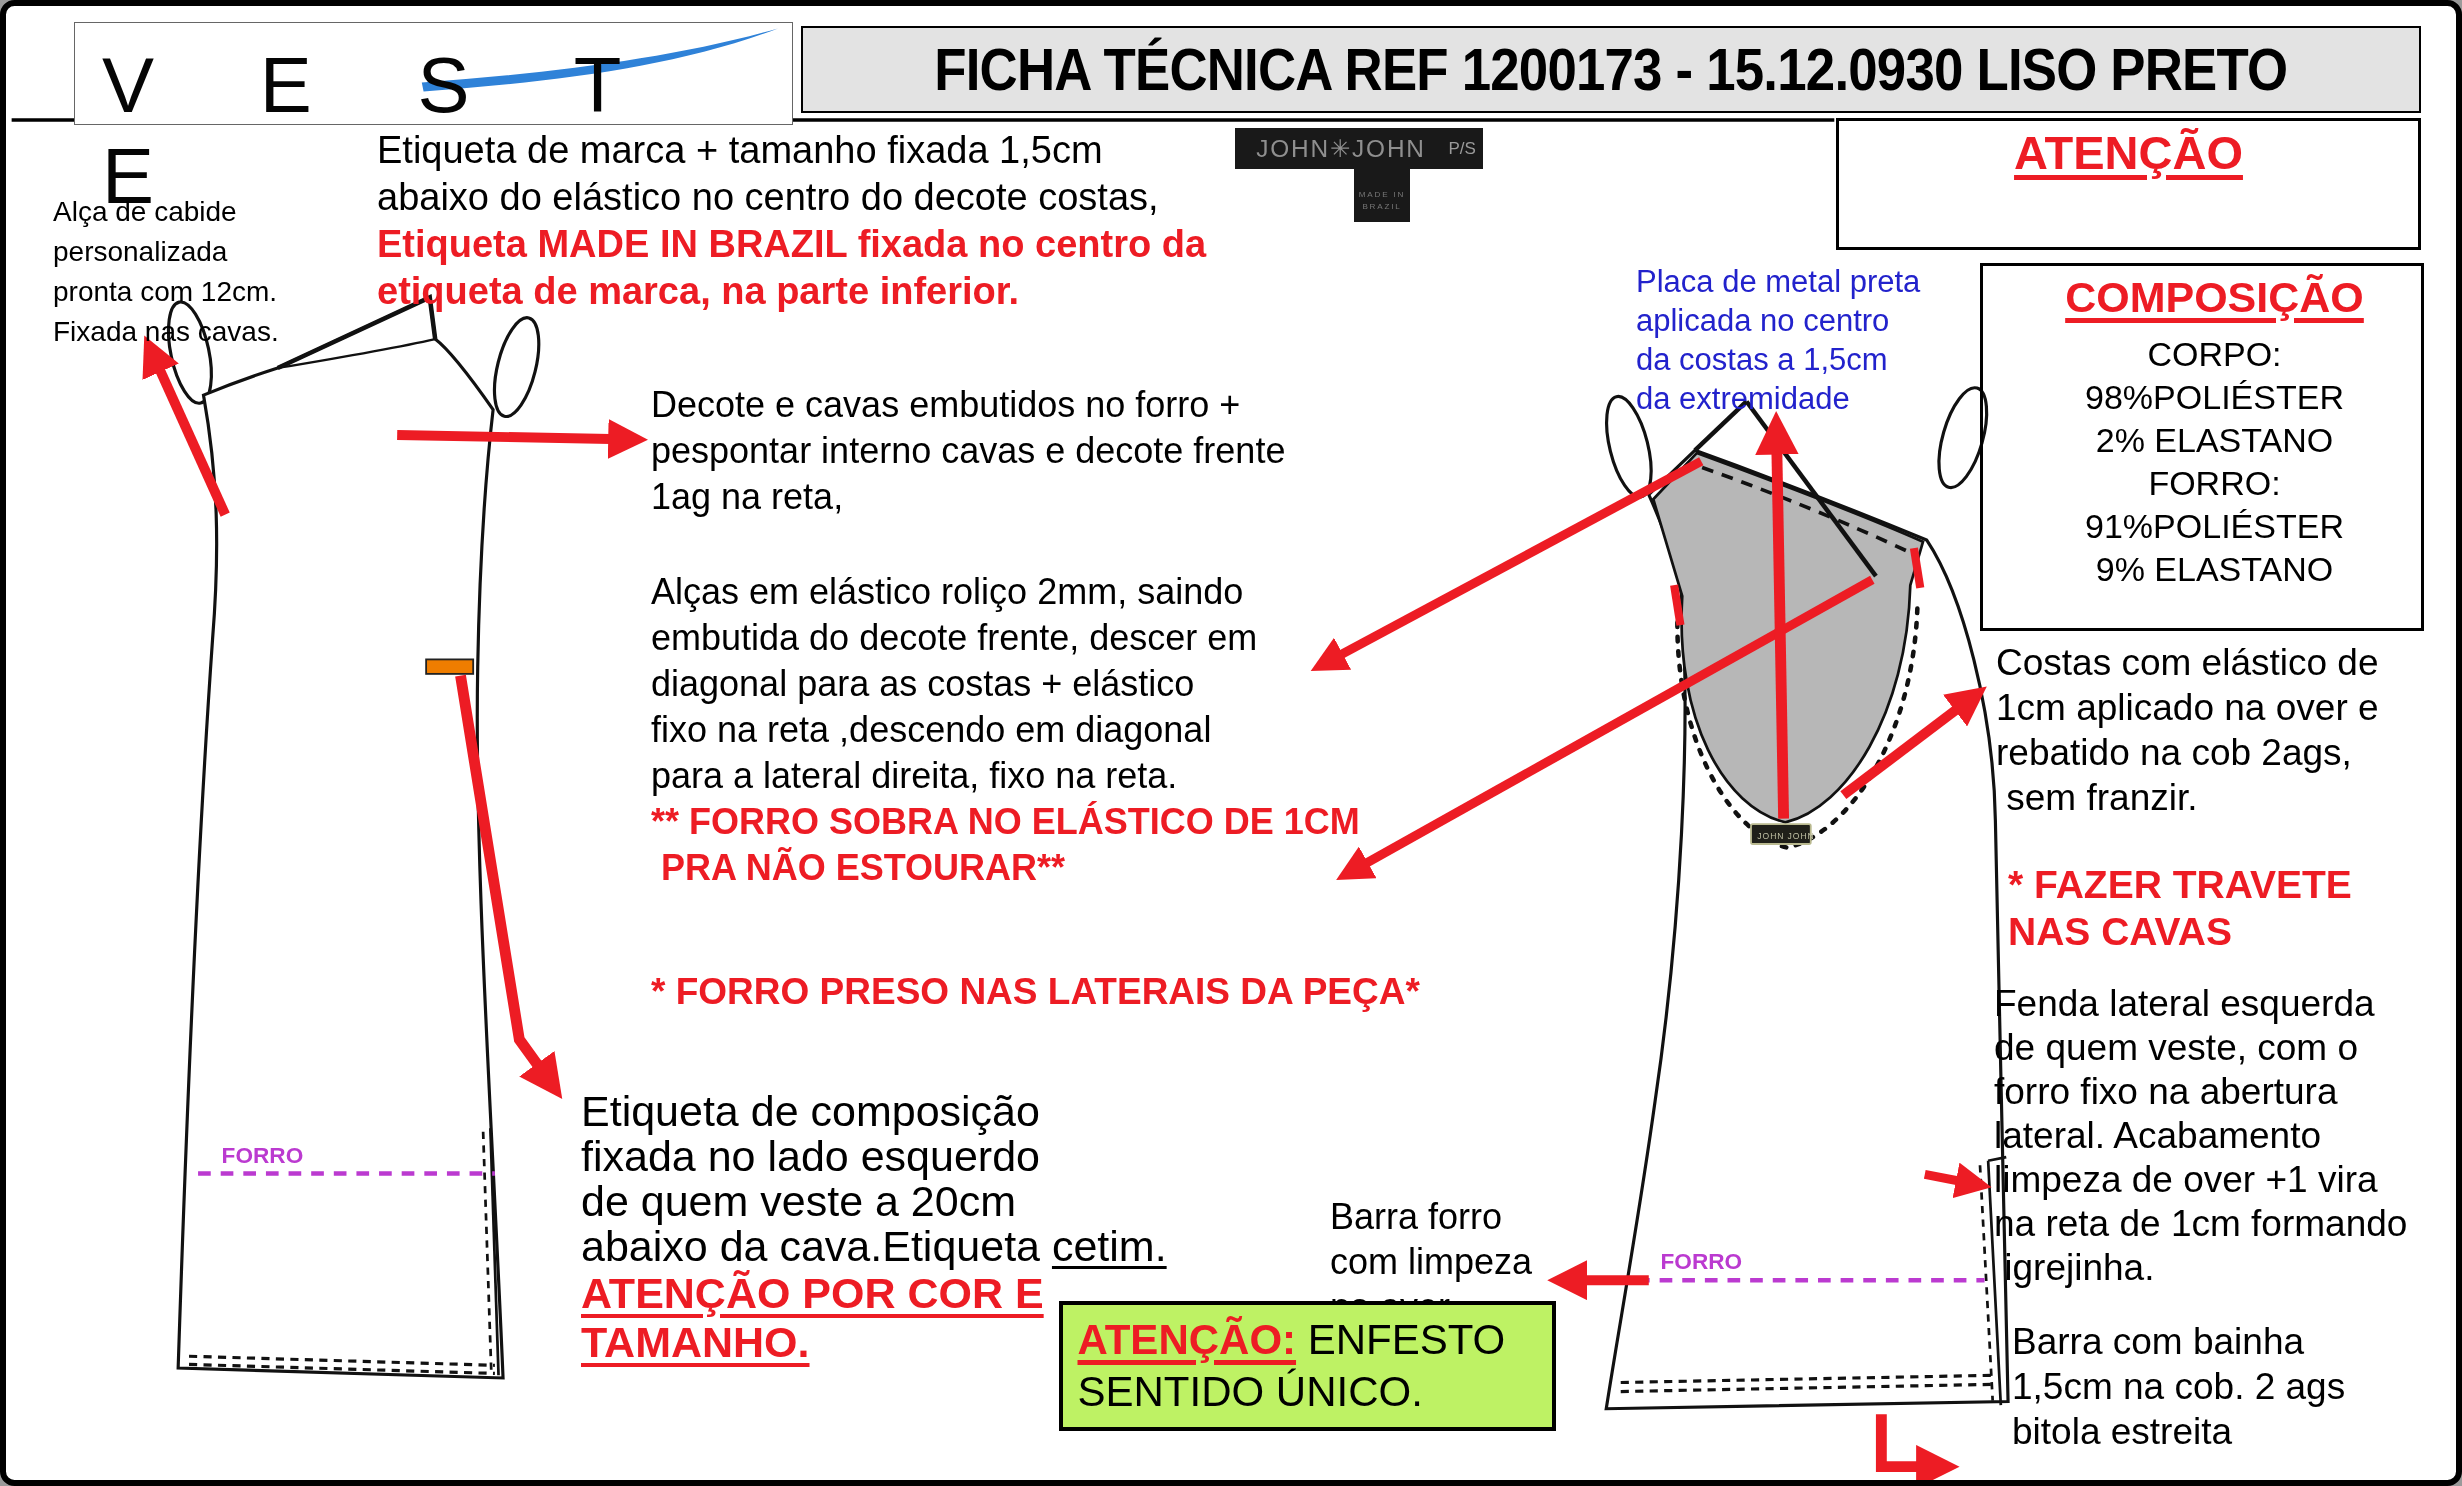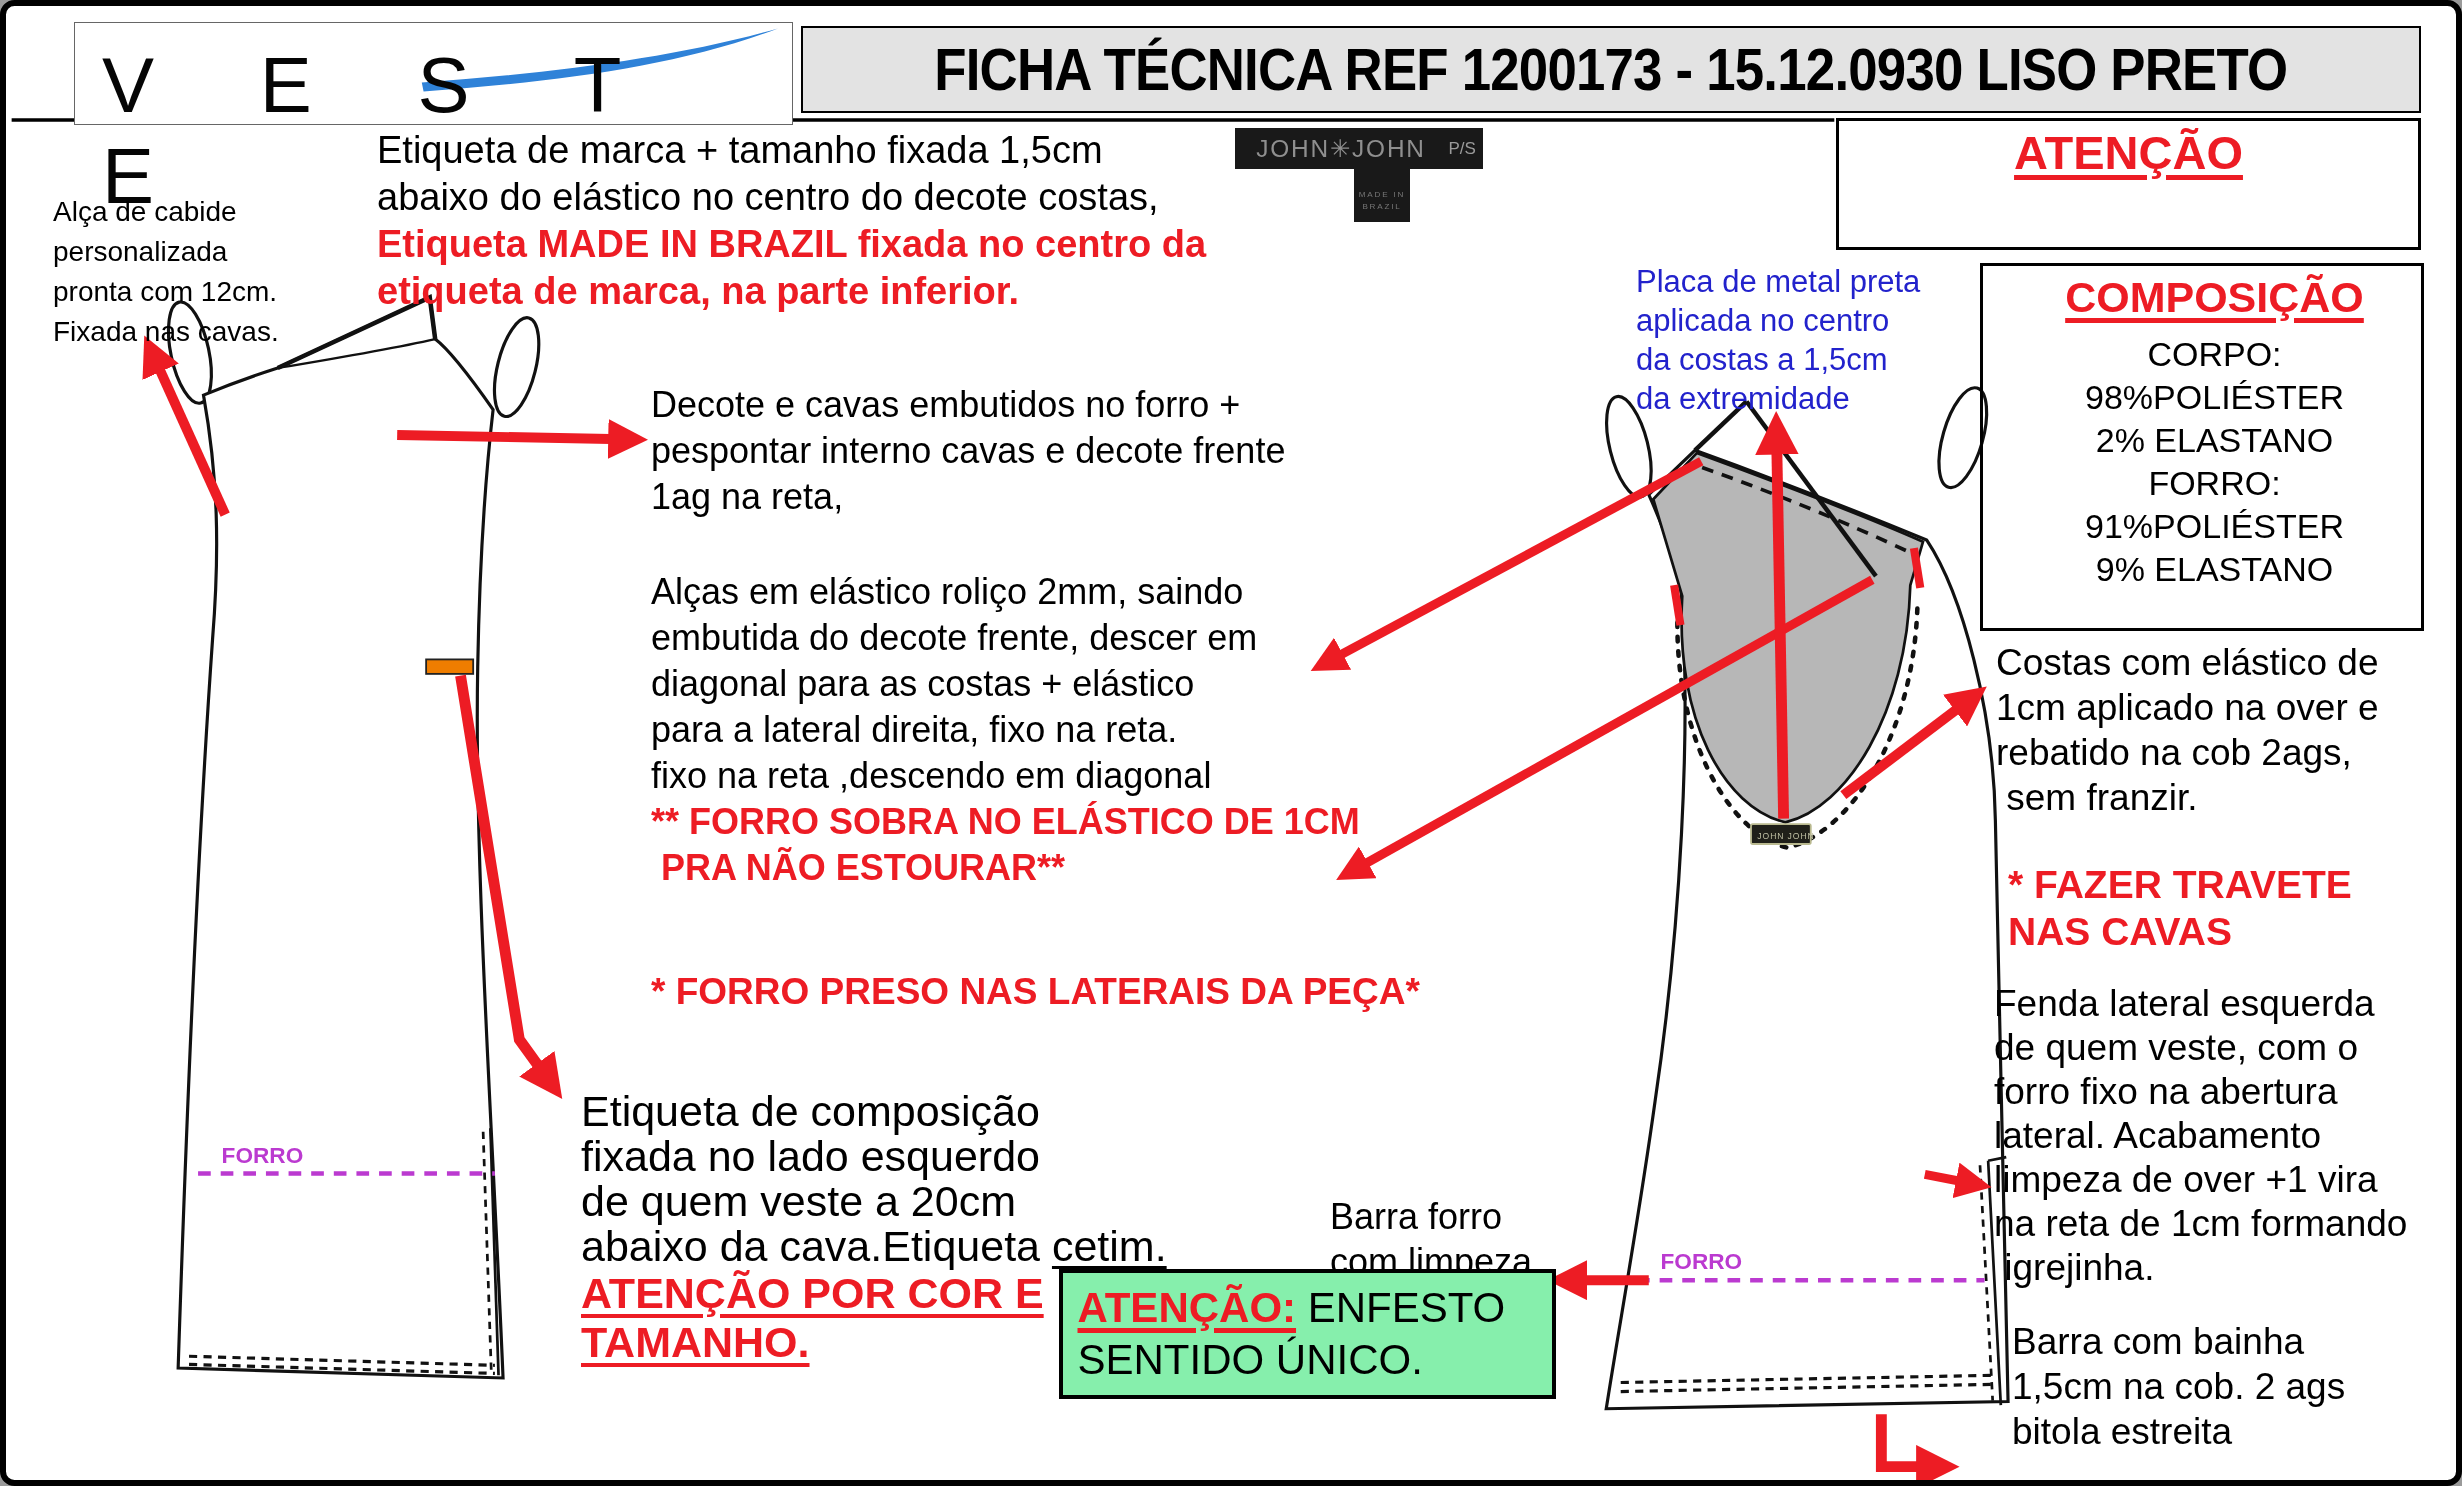--- a/index.html
+++ b/index.html
@@ -35,21 +35,21 @@
   .n-brand .redl{font-weight:700;color:var(--red);}
   .n-metal{left:1630px;top:256px;font-size:31px;line-height:39px;color:var(--blue);}
   .n-neck{left:645px;top:376px;font-size:36px;line-height:46px;}
   .n-straps{left:645px;top:563px;font-size:36px;line-height:46px;}
   .n-straps .redl{font-weight:700;color:var(--red);}
   .n-lining{left:645px;top:965px;font-size:37px;font-weight:700;color:var(--red);}
   .n-complabel{left:575px;top:1083px;font-size:43px;line-height:45px;}
   .n-complabel .redl{font-weight:700;color:var(--red);text-decoration:underline;text-decoration-thickness:3.6px;text-underline-offset:6.3px;line-height:49px;}
   .u-black{text-decoration:underline;text-decoration-thickness:2.7px;text-underline-offset:5.4px;}
   .n-lininghem{left:1324px;top:1188px;font-size:36px;line-height:45px;}
-  .yellow-box{left:1053px;top:1263px;width:497px;height:130px;background:#86efac;border:4.5px solid #000;box-sizing:border-box;padding:9px 0 0 14.5px;font-size:42px;line-height:52px;}
+  .yellow-box{left:1053px;top:1295px;width:497px;height:130px;background:#bef264;border:4.5px solid #000;box-sizing:border-box;padding:9px 0 0 14.5px;font-size:42px;line-height:52px;}
   .yellow-box .att{font-weight:700;color:var(--red);text-decoration:underline;text-decoration-thickness:4.5px;text-underline-offset:6.3px;}
   .n-backelastic{left:1990px;top:634px;font-size:37px;line-height:45px;}
   .n-bartack{left:2002px;top:855px;font-size:39px;line-height:47px;font-weight:700;color:var(--red);}
   .n-slit{left:1988px;top:976px;font-size:37px;line-height:44px;}
   .n-hem{left:2006px;top:1313px;font-size:37px;line-height:45px;}
   svg text{font-family:"Liberation Sans",sans-serif;}
 </style>
 </head>
 <body>
 
@@ -178,22 +178,22 @@
       <div>Decote e cavas embutidos no forro +</div>
       <div>pespontar interno cavas e decote frente</div>
       <div>1ag na reta,</div>
     </div>
 
   <div class="abs n-straps">
     <div class="lines">
         <div>Alças em elástico roliço 2mm, saindo</div>
         <div>embutida do decote frente, descer em</div>
         <div>diagonal para as costas + elástico</div>
+        <div>fixo na reta ,descendo em diagonal</div>
         <div>para a lateral direita, fixo na reta.</div>
-        <div>fixo na reta ,descendo em diagonal</div>
       </div>
     <div class="lines redl">
         <div>** FORRO SOBRA NO ELÁSTICO DE 1CM</div>
         <div> PRA NÃO ESTOURAR**</div>
       </div>
   </div>
 
   <div class="abs n-lining">* FORRO PRESO NAS LATERAIS DA PEÇA*</div>
 
   <div class="abs n-complabel">

